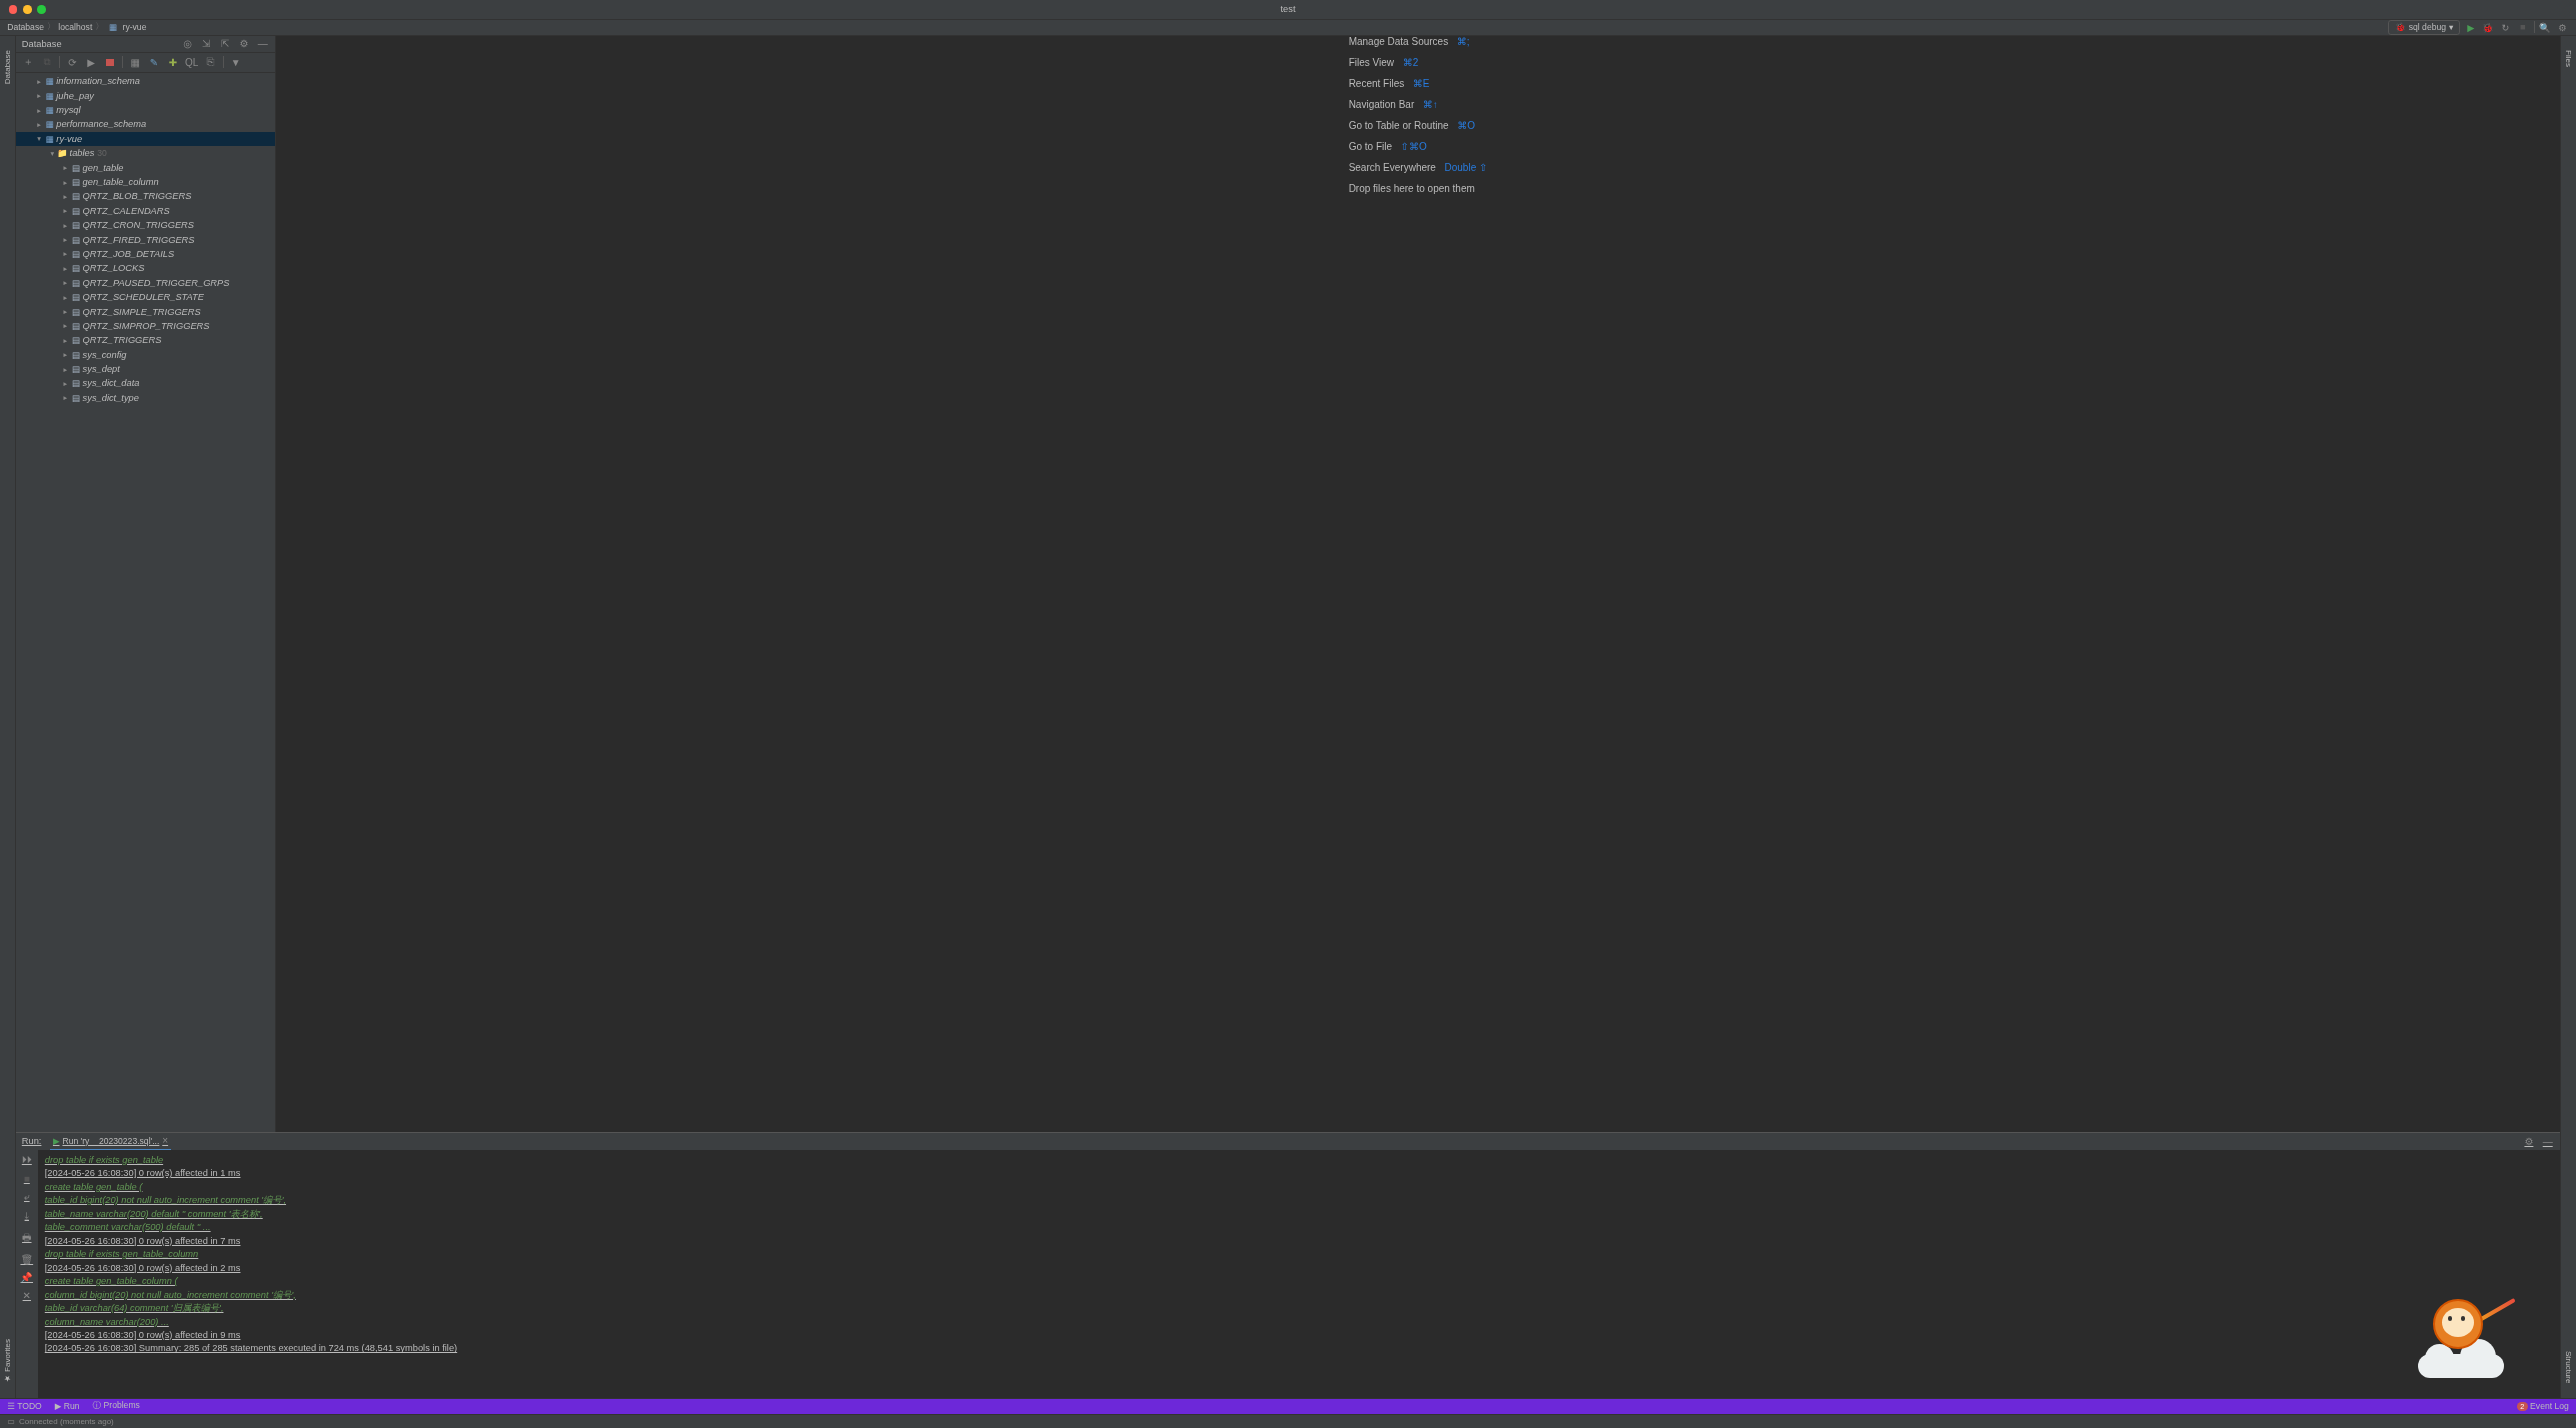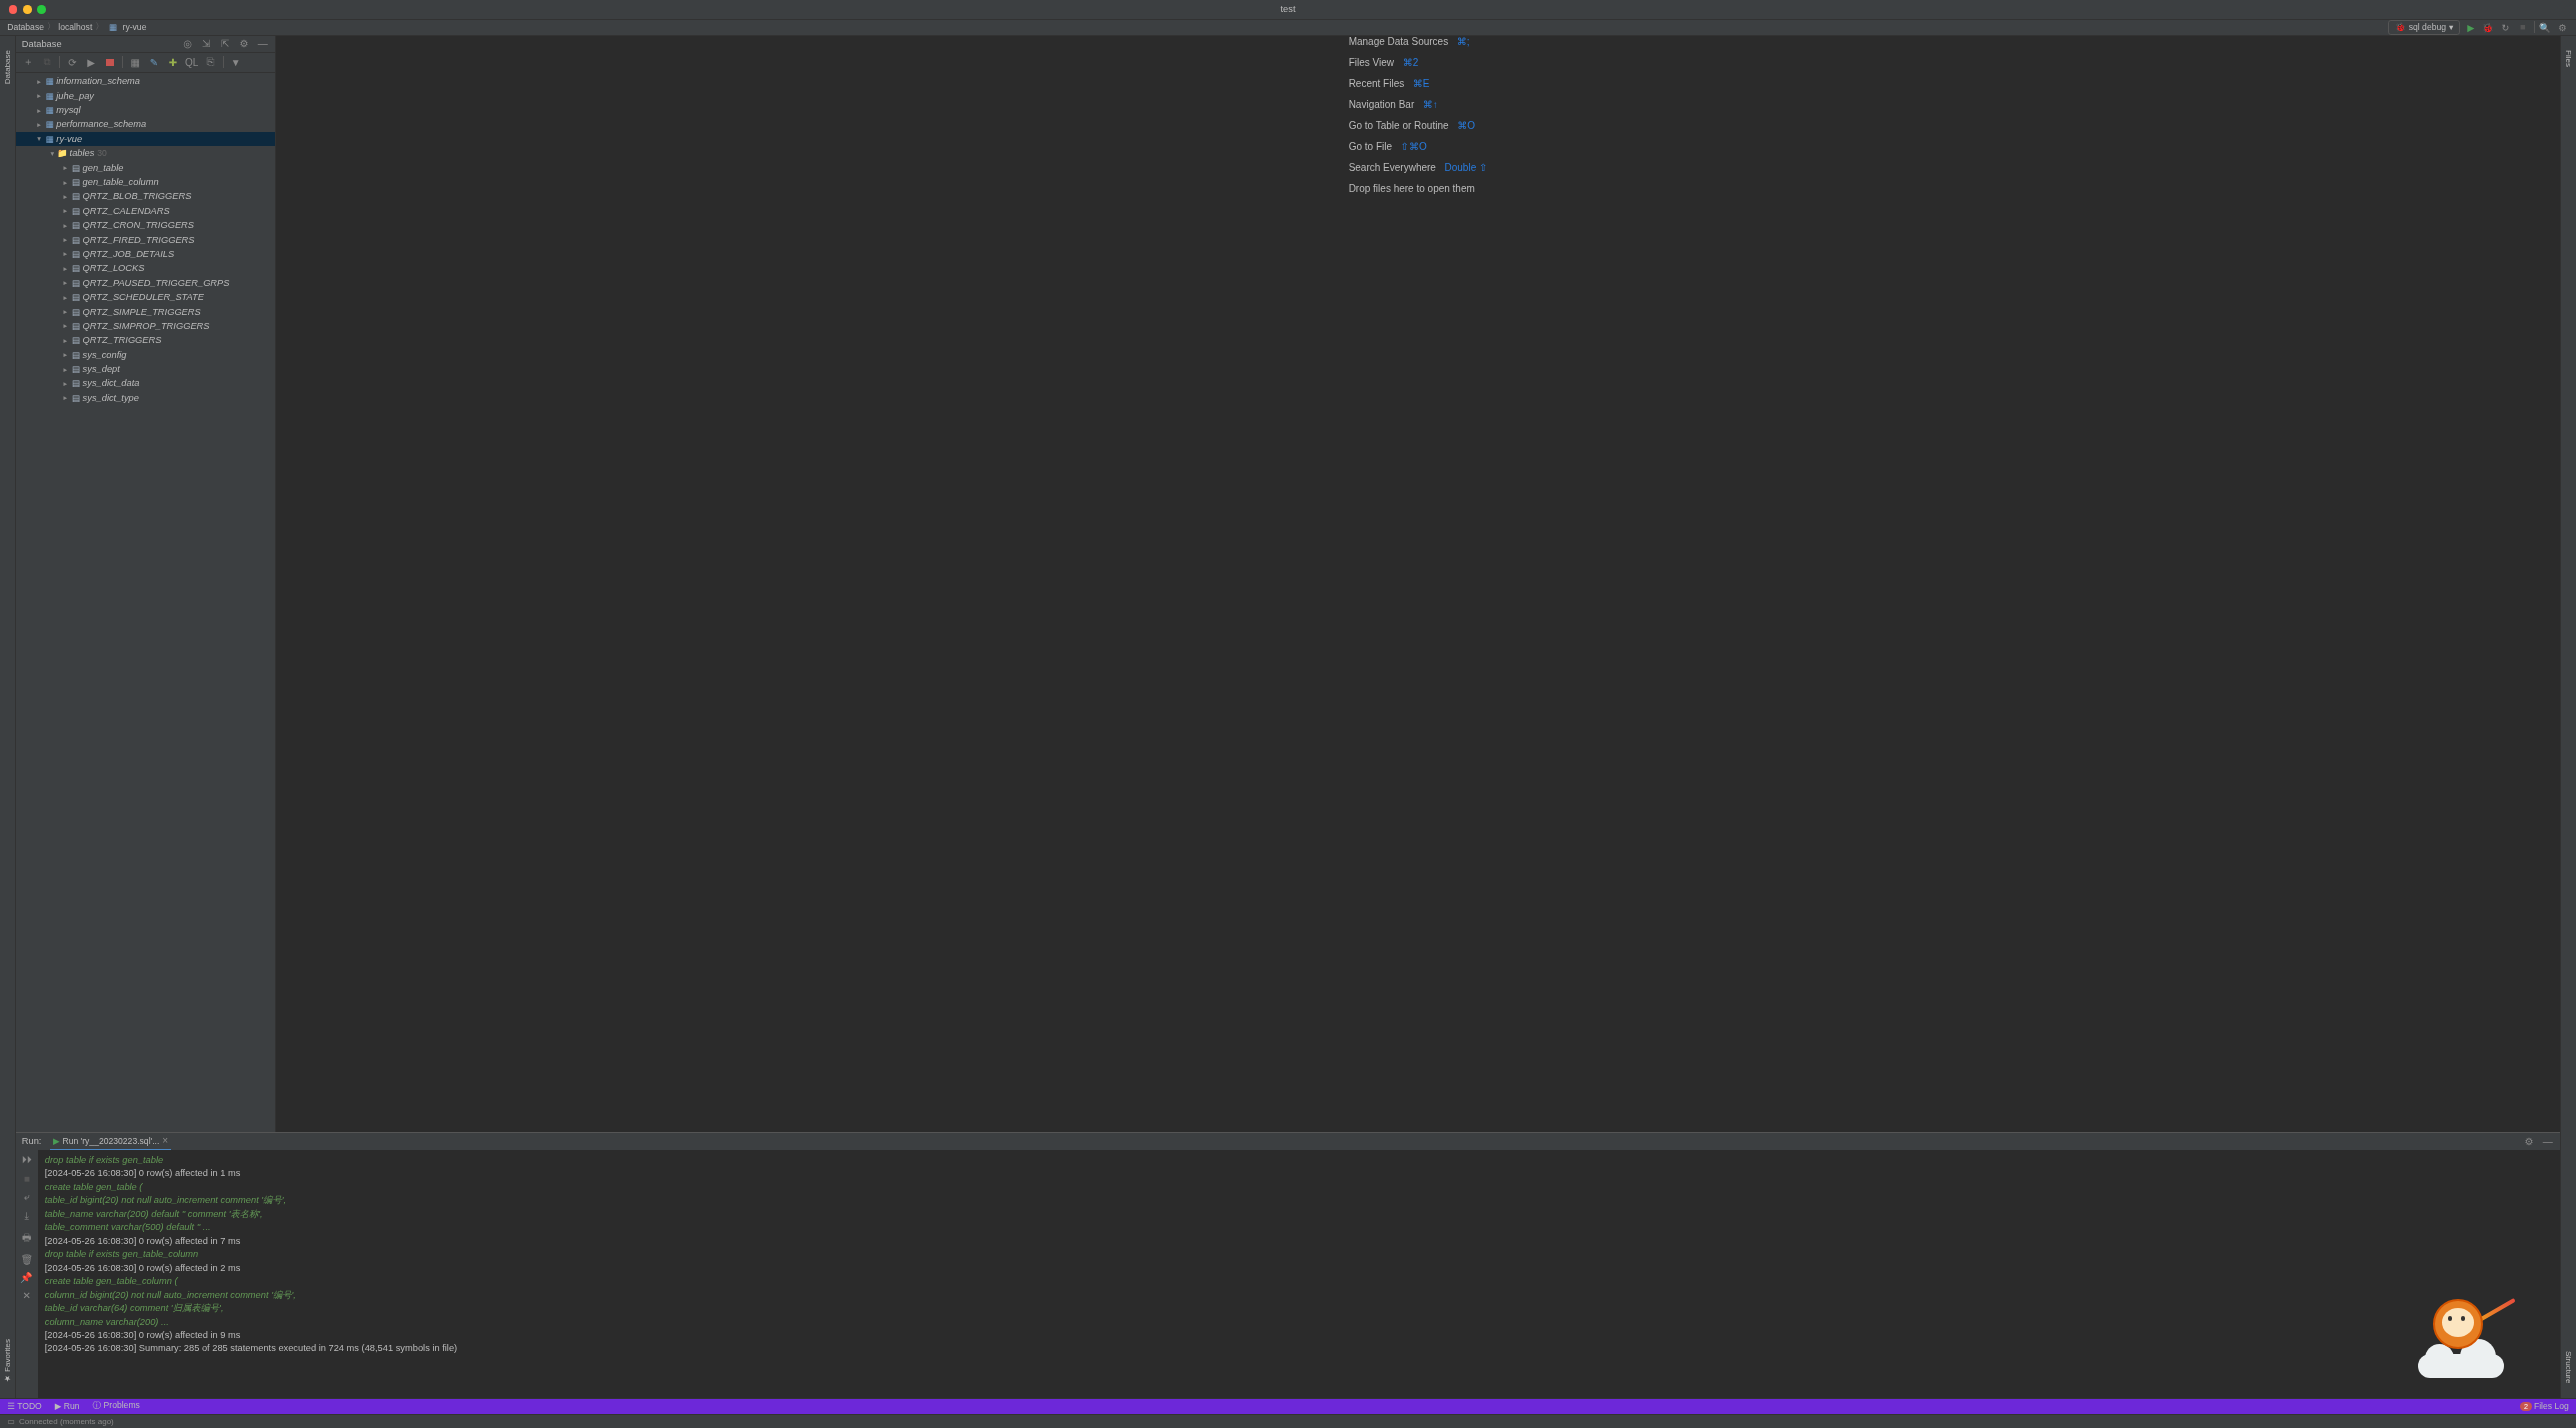--- a/index.html
+++ b/index.html
@@ -56,21 +56,21 @@
 .indent-3 { padding-left: 45px; }
 
 
 .editor { flex: 1; background: #2b2b2b; display: flex; justify-content: center; }
 .welcome { text-align: left; }
 .welcome-row { display: flex; gap: 8.6px; margin-bottom: 10px; font-size: 10px; }
 .welcome-label { color: #bbb; }
 .welcome-key { color: #287bde; }
 
 
-.run-panel { height: 266px; background: #2b2b2b; border-top: 0.7px solid #555; display: flex; flex-direction: column; }
+.run-panel { height: 266px; background: #2b2b2b; border-top: 0.7px solid #555; display: flex; flex-direction: column; text-decoration: underline; }
 .run-tabbar { height: 17px; background: #3c3f41; display: flex; align-items: center; padding: 0 5.8px; gap: 8.6px; }
 .run-tabbar-right { margin-left: auto; display: flex; gap: 5.8px; }
 .run-tab { display: flex; align-items: center; gap: 2.9px; font-size: 8.6px; border-bottom: 1.4px solid #4a88c7; padding: 0 2.9px; height: 100%; }
 .run-tab-close { color: #888; font-size: 10px; }
 .run-body { flex: 1; display: flex; min-height: 0; }
 .run-gutter { width: 21.6px; background: #3c3f41; display: flex; flex-direction: column; align-items: center; padding-top: 4.3px; gap: 7.2px; }
 .run-gutter .gi { color: #888; font-size: 10px; }
 .run-output { flex: 1; overflow: auto; padding: 4.3px 7.2px; font-family: "Menlo", "Consolas", monospace; font-size: 9.3px; line-height: 1.45; }
 .out-green { color: #629755; font-style: italic; }
 .out-white { color: #bbb; }
@@ -378,21 +378,21 @@
     <div style="flex:1"></div>
     <div class="rail-text-r" style="margin-bottom:14.4px;">Structure</div>
   </div>
 </div>
 
 <div class="bottombar">
   <span>☰ <span>TODO</span></span>
   <span>▶ <span>Run</span></span>
   <span>ⓘ <span>Problems</span></span>
   <div class="bottombar-right">
-    <span><span class="badge">2</span> <span>Files Log</span></span>
+    <span><span class="badge">2</span> <span>Event Log</span></span>
   </div>
 </div>
 
 <div class="statusbar">
   <span style="margin-right:4.3px;">▭</span>
   <span>Connected (moments ago)</span>
 </div>
 
 <div class="mascot">
   <div class="cloud"></div>

